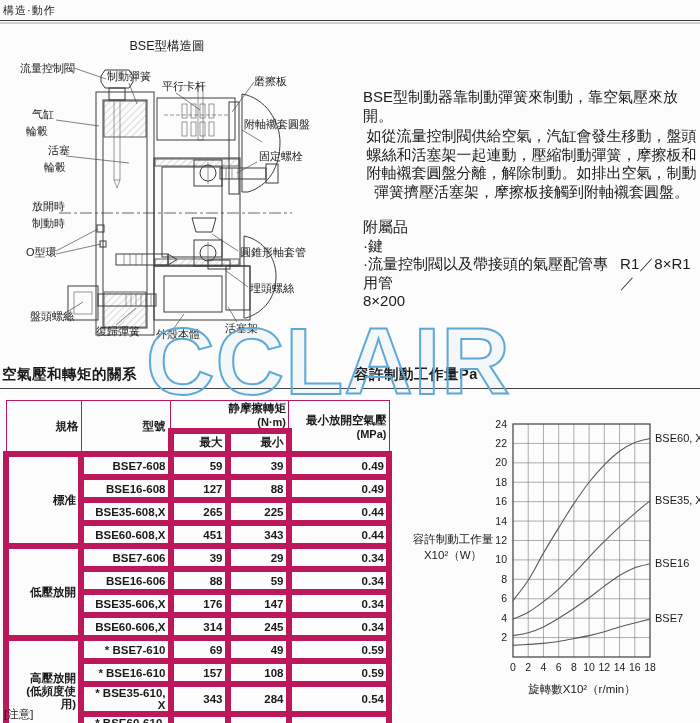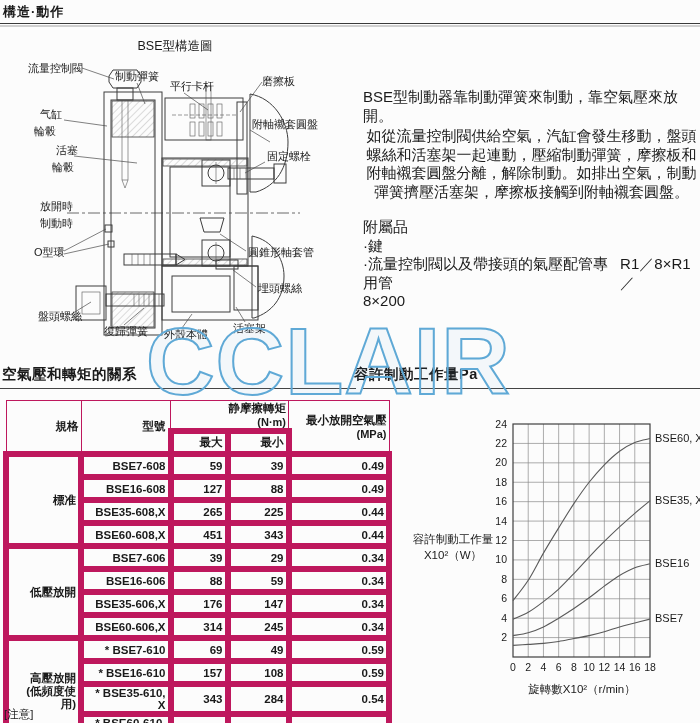--- a/index.html
+++ b/index.html
@@ -3,25 +3,25 @@
 <meta charset="utf-8">
 <style>
   html,body{margin:0;padding:0;}
   body{
     width:700px;height:723px;position:relative;overflow:hidden;
     background:#fcfcfc;color:#1a1a1a;
     font-family:"Liberation Sans","DejaVu Sans",sans-serif;
   }
   
   .page-header{position:absolute;left:0;top:0;width:700px;}
-  .page-title{font-size:13px;font-weight:bold;margin:3px 0 2px 3px;letter-spacing:1px;}
+  .page-title{font-size:11px;font-weight:normal;margin:3px 0 2px 3px;letter-spacing:1px;}
   .rule-dark{height:0;border-top:1.5px solid #3a3a3a;}
   .rule-lite{height:0;border-top:2px solid #cfcfcf;margin-top:1px;}
   
-  .diagram-wrap{position:absolute;left:12px;top:30px;width:360px;height:332px;}
+  .diagram-wrap{position:absolute;left:4px;top:30px;width:360px;height:332px;}
   svg text{fill:#1a1a1a;}
   .dia-title{font-size:12.5px;}
   .dia-label{font-size:11px;}
   .dia-stroke{stroke:#3c3c3c;stroke-width:1;fill:none;}
   .dia-thin{stroke:#555;stroke-width:.6;fill:none;}
   .leader{stroke:#4a4a4a;stroke-width:.7;fill:none;}
   .axis-line{stroke:#444;stroke-width:.8;stroke-dasharray:12 3 3 3;fill:none;}
   .hatched{fill:url(#hatch);stroke:#3c3c3c;stroke-width:.8;}
   .dashed{stroke:#555;stroke-width:.6;stroke-dasharray:4 2;fill:none;}
   

